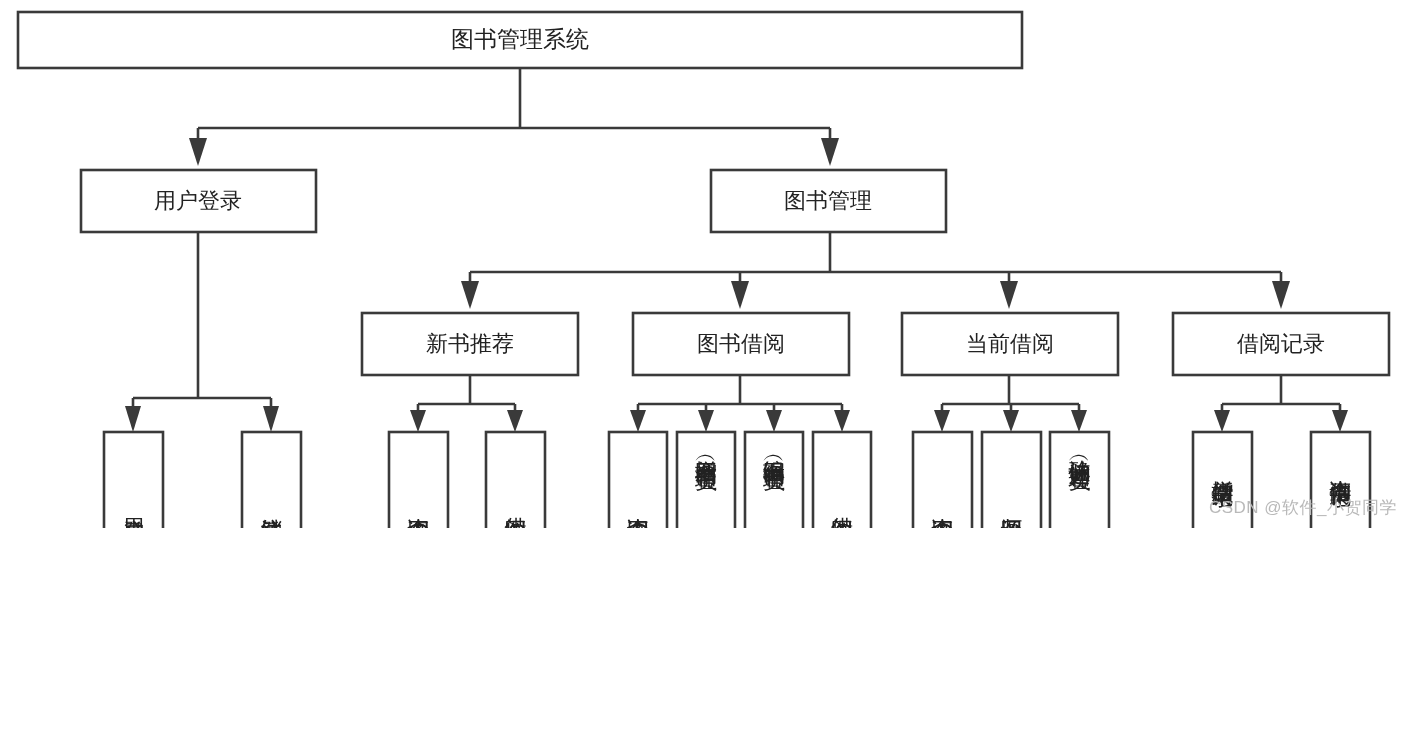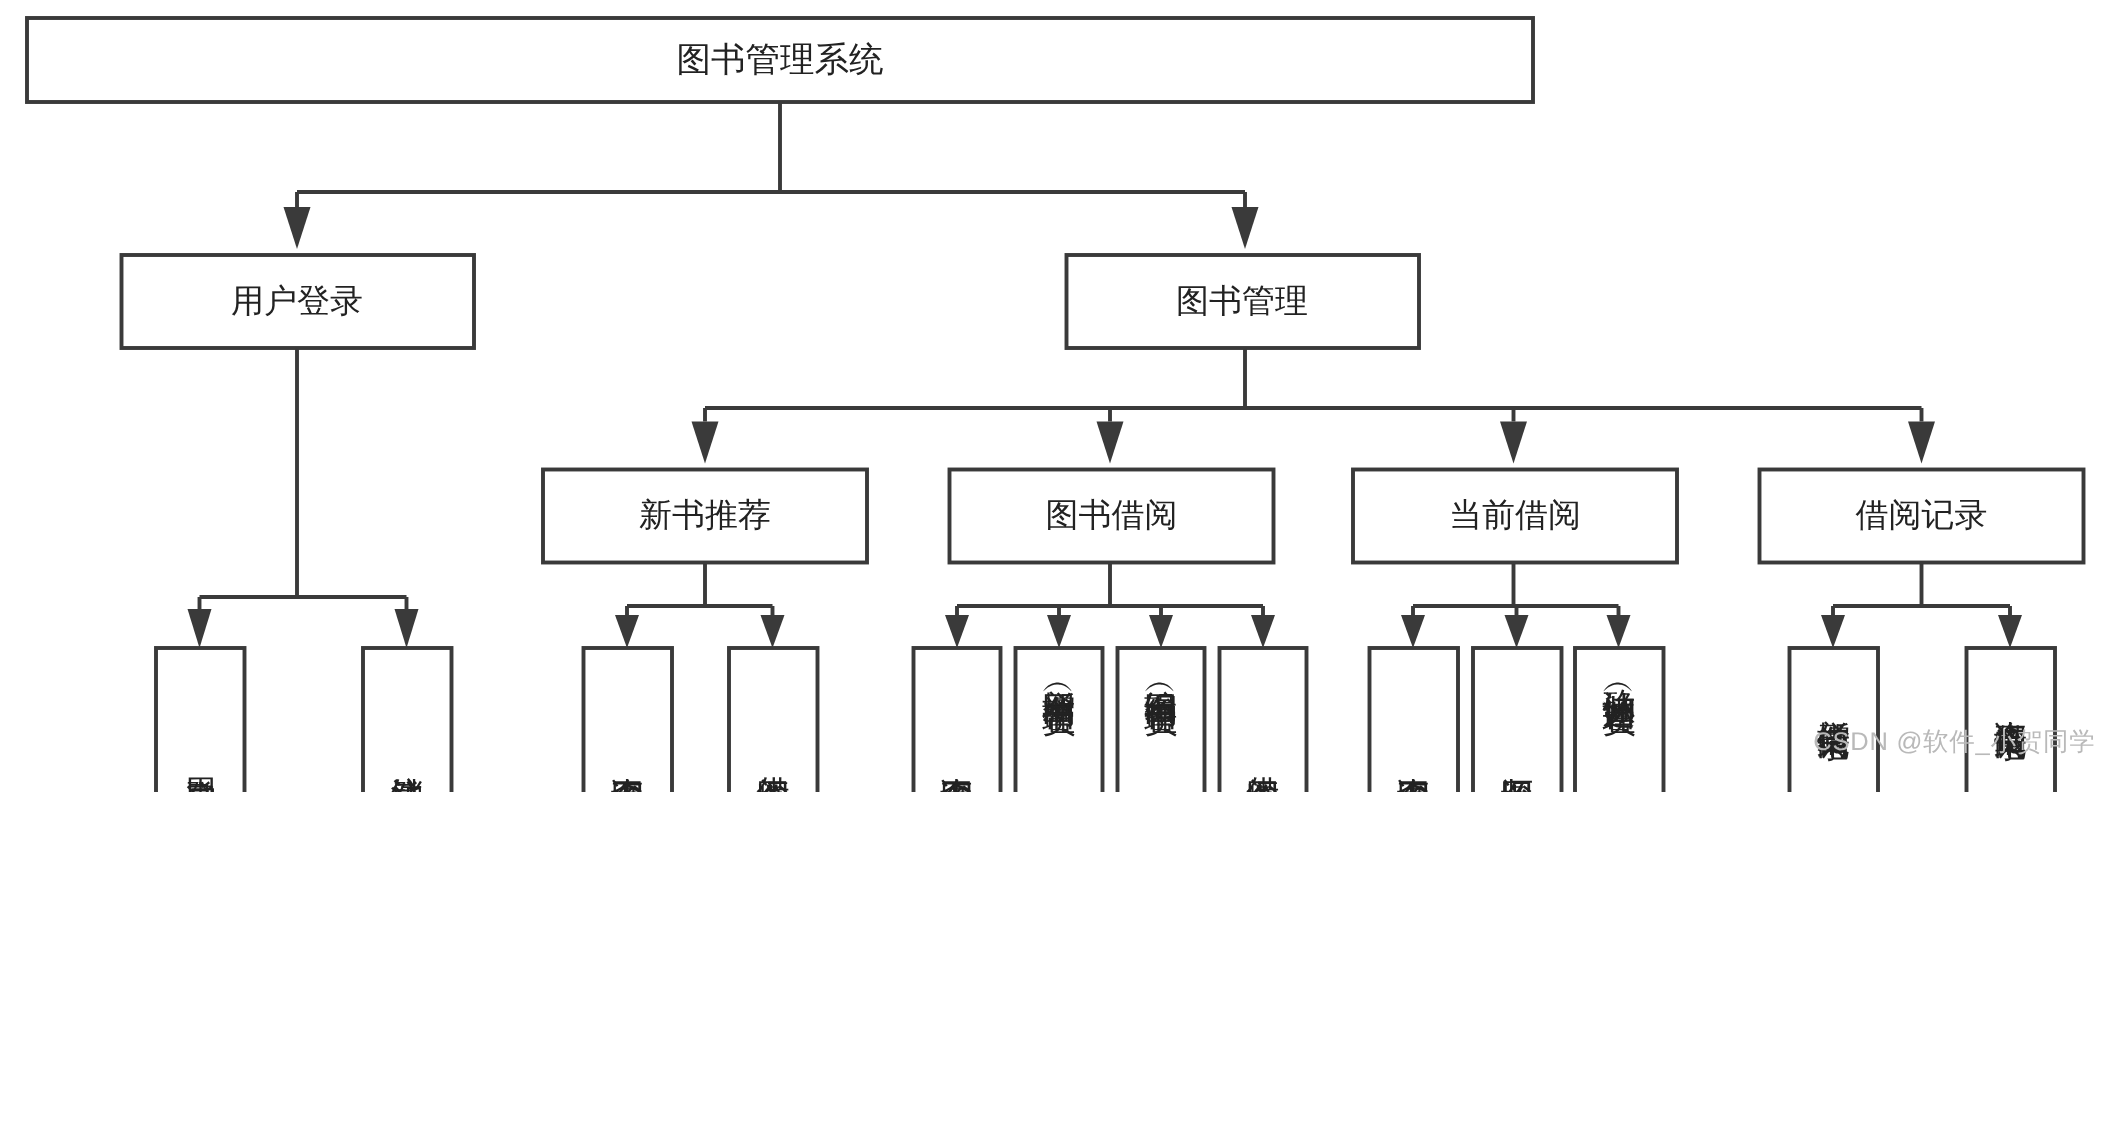--- a/index.html
+++ b/index.html
@@ -73,21 +73,21 @@
     font-family: "Liberation Sans", "DejaVu Sans", sans-serif;
     font-size: 22px;
     line-height: 1.08;
     color: #222222;
     letter-spacing: 1.5px;
     white-space: nowrap;
   }
   .watermark {
     position: absolute;
     right: 8px;
-    bottom: 22px;
+    bottom: 9px;
     font-family: "Liberation Sans", "DejaVu Sans", sans-serif;
     font-size: 17px;
     color: #b9b9b9;
     letter-spacing: 0.5px;
     user-select: none;
   }
 </style>
 </head>
 <body>
 

